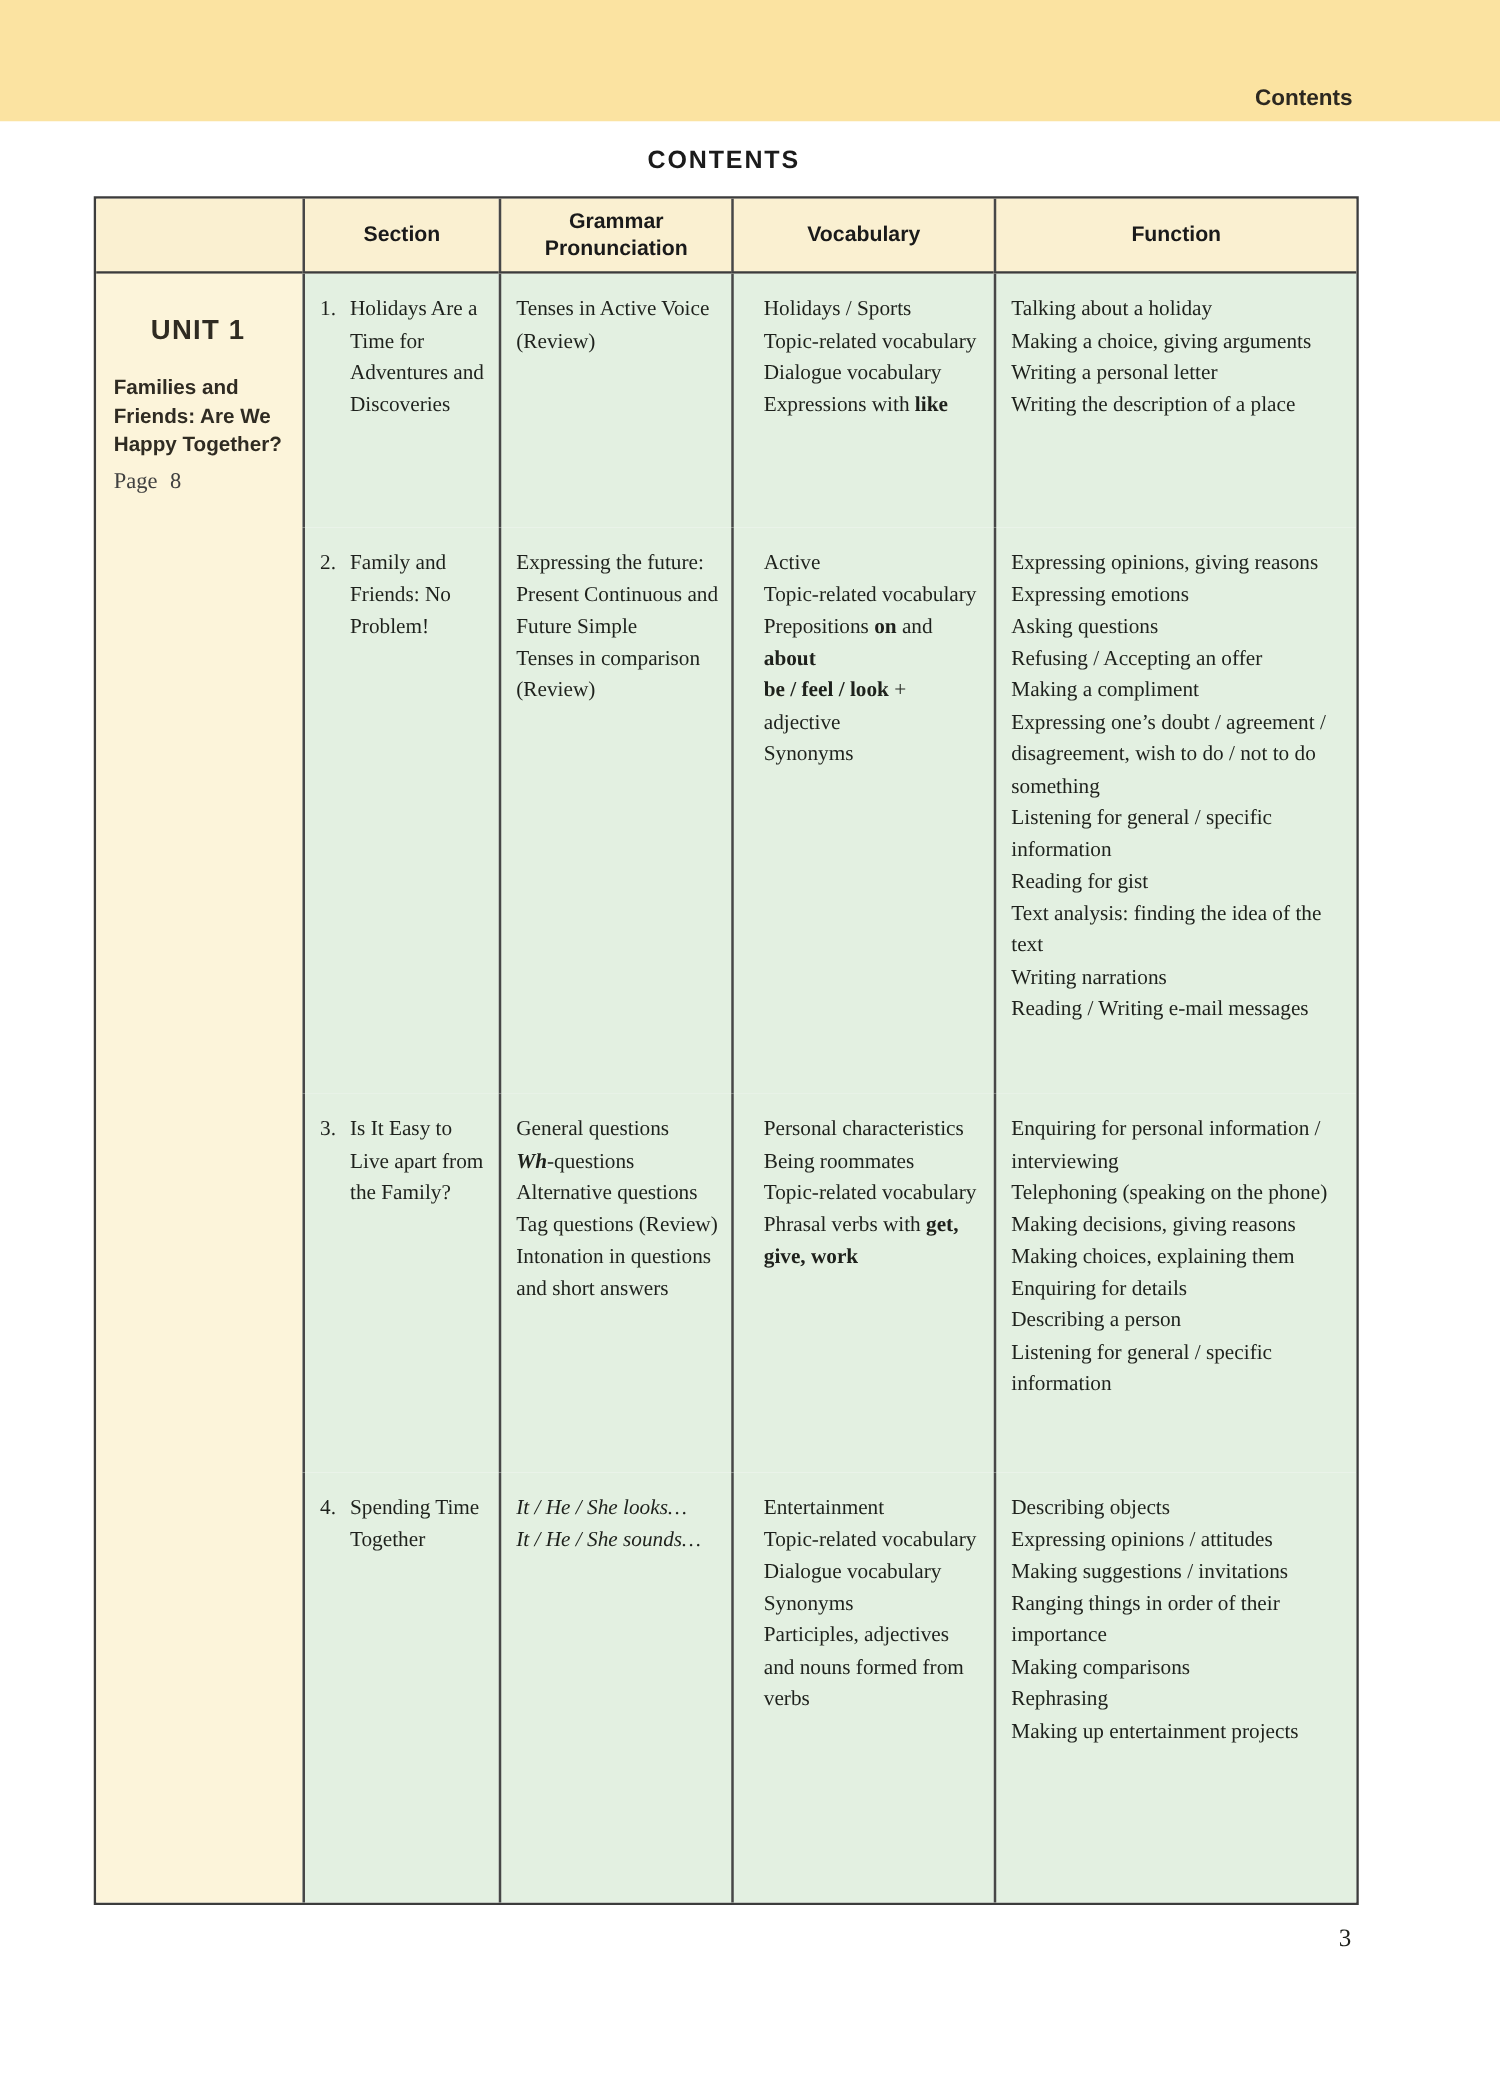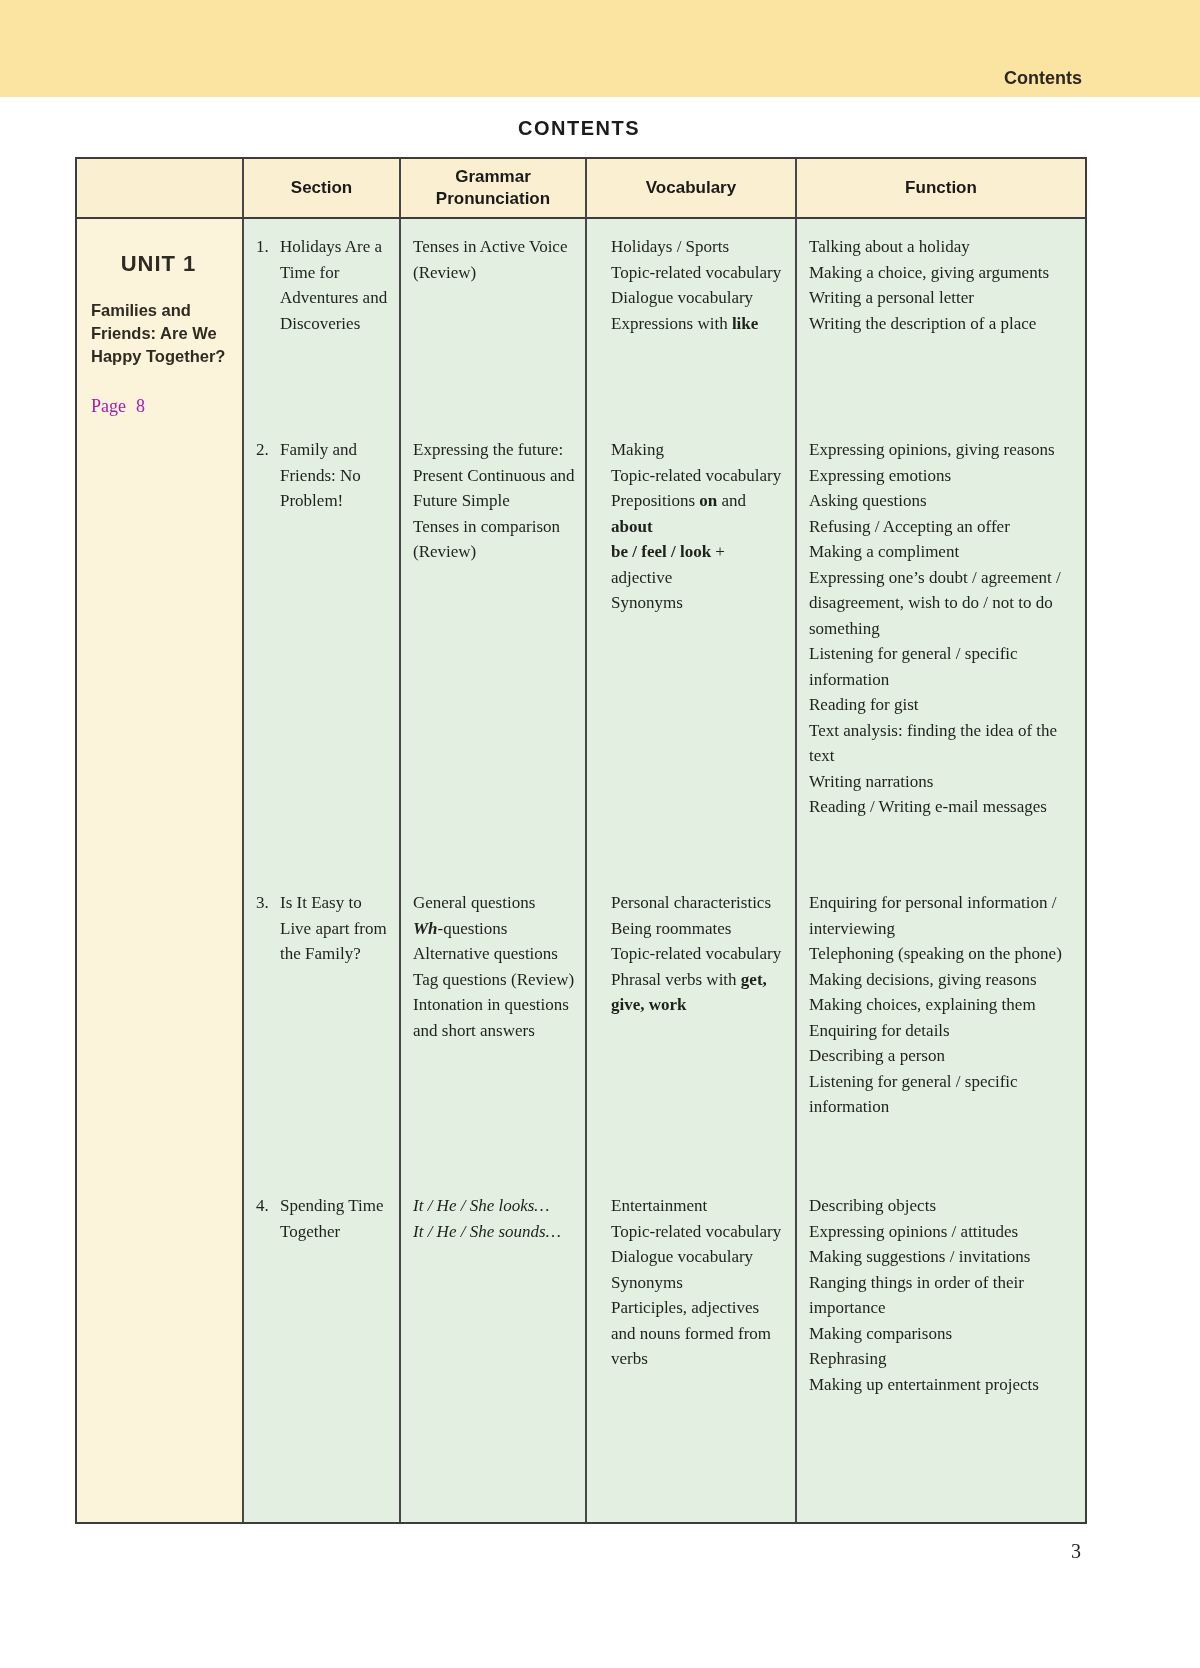--- a/index.html
+++ b/index.html
@@ -44,22 +44,22 @@
     border-bottom:2px solid var(--border);
     padding:2px 14px;box-sizing:border-box;
   }
   .bl{border-left:2px solid #474747;}
   .unit-cell{
     grid-column:1;grid-row:2 / span 4;background:var(--unit_bg);
     padding:32px 10px 0 14px;box-sizing:border-box;
     font-family:"Liberation Sans",sans-serif;color:#2f2b22;
   }
   .unit-name{font-size:22px;font-weight:bold;letter-spacing:1px;text-align:center;margin:0 6px 22px 0;}
-  .unit-title{font-weight:bold;font-size:16.5px;line-height:23px;margin-bottom:28px;}
-  .unit-page{font-family:"Liberation Serif",serif;font-size:18px;color:#a21caf;}
+  .unit-title{font-weight:bold;font-size:16.5px;line-height:23px;margin-bottom:6px;}
+  .unit-page{font-family:"Liberation Serif",serif;font-size:18px;color:#404040;}
   .unit-page .num{margin-left:10px;}
   .bcell{
     background:var(--cell_bg);box-sizing:border-box;
     padding:15px 8px 12px 12px;
     font-size:17px;line-height:25.5px;
   }
   .col2{grid-column:2;}
   .col3{grid-column:3;}
   .col4{grid-column:4;padding-left:24px;}
   .col5{grid-column:5;}
@@ -125,21 +125,21 @@
     <div class="sec-name">
       <span class="sec-num">2.</span>
       <span class="sec-text">Family and Friends: No Problem!</span>
     </div>
   </div>
   <div class="bcell bl col3 fill-g" style="grid-row: 3;">
       <div class="entry"><span>Expressing the future: Present Continuous and Future Simple</span></div>
       <div class="entry"><span>Tenses in comparison (Review)</span></div>
     </div>
   <div class="bcell bl col4 fill-v" style="grid-row: 3;">
-      <div class="entry"><span>Making</span></div>
+      <div class="entry"><span>Active</span></div>
       <div class="entry"><span>Topic-related vocabulary</span></div>
       <div class="entry"><span>Prepositions </span><b>on</b><span> and </span><b>about</b></div>
       <div class="entry"><b>be / feel / look</b><span> + adjective</span></div>
       <div class="entry"><span>Synonyms</span></div>
     </div>
   <div class="bcell bl col5 fill-f" style="grid-row: 3;">
       <div class="entry"><span>Expressing opinions, giving reasons</span></div>
       <div class="entry"><span>Expressing emotions</span></div>
       <div class="entry"><span>Asking questions</span></div>
       <div class="entry"><span>Refusing / Accepting an offer</span></div>

